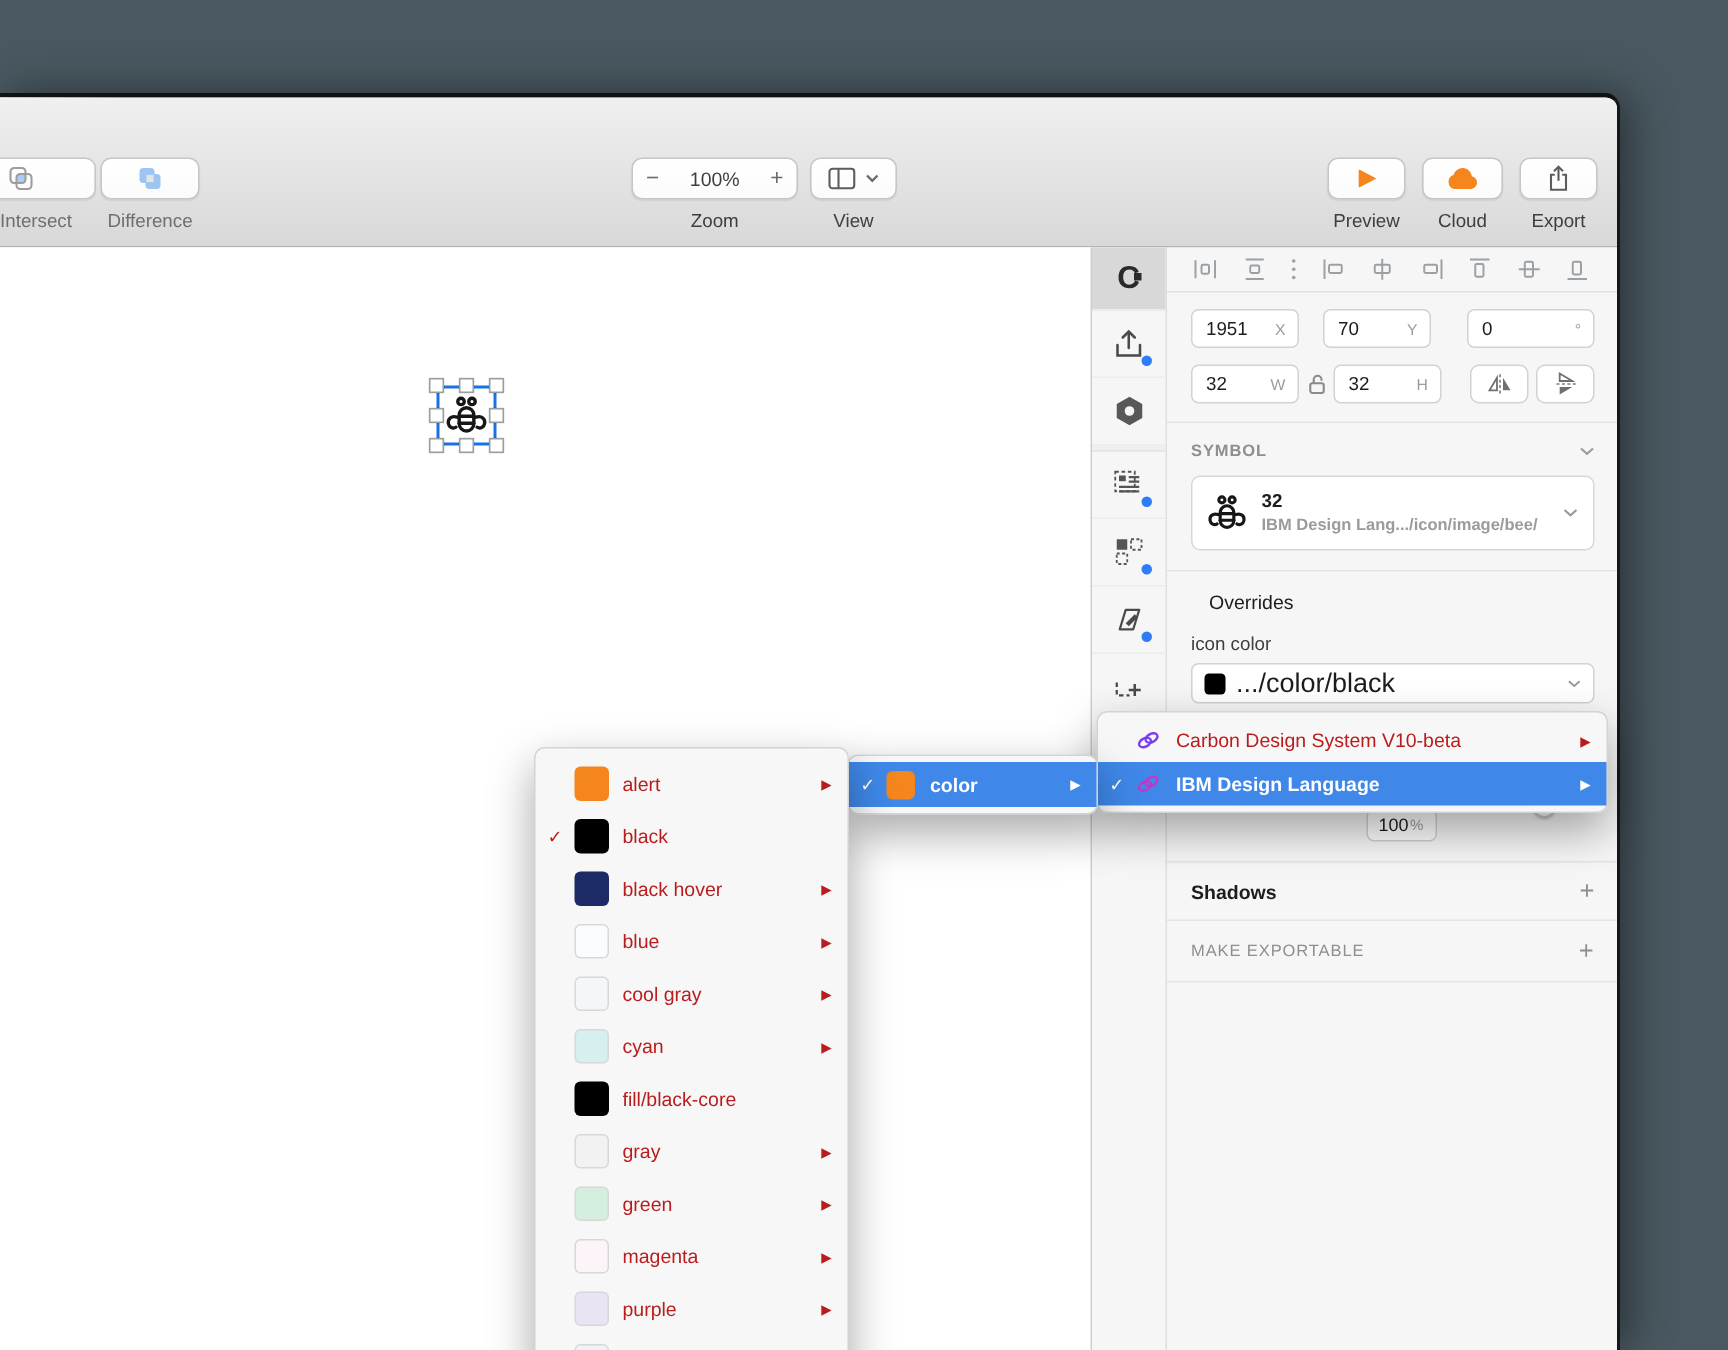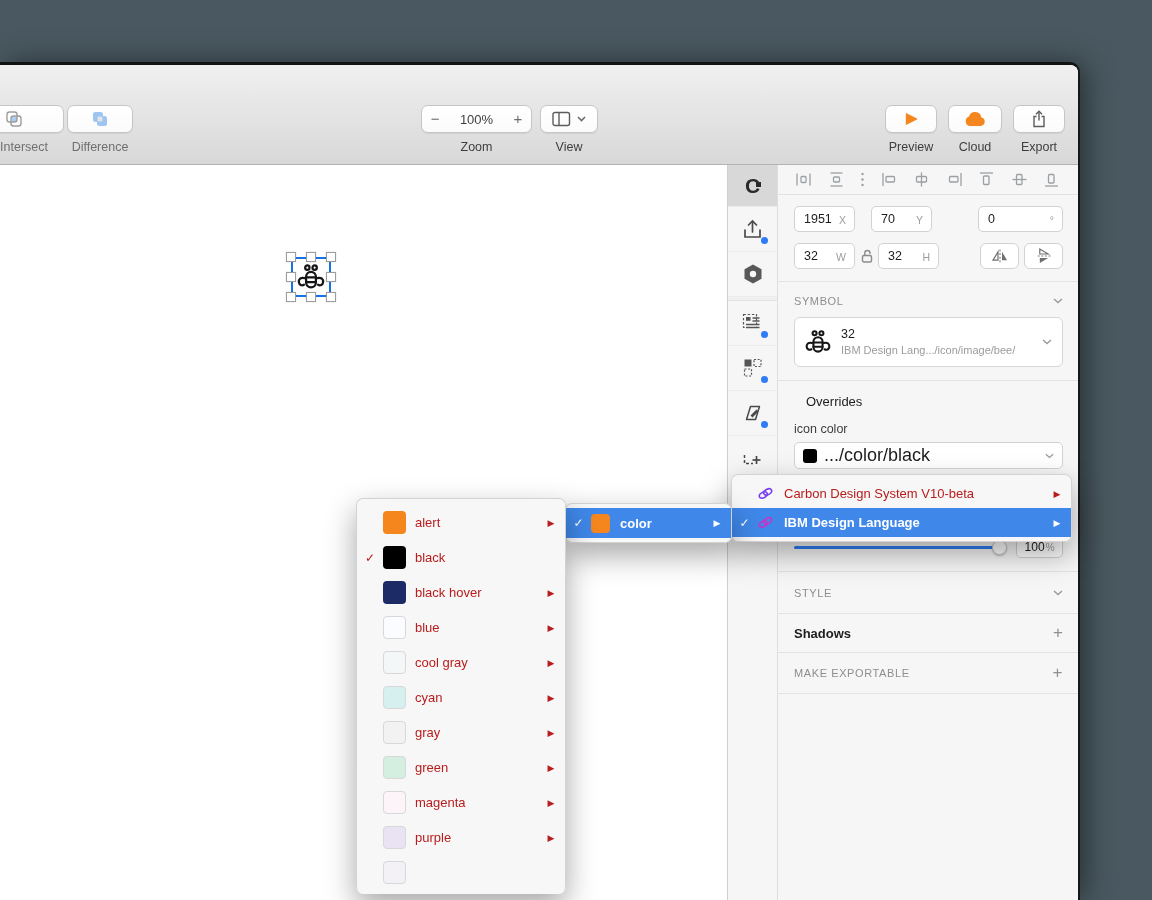--- a/index.html
+++ b/index.html
@@ -68,45 +68,45 @@
   .inspector { width:300px; flex:0 0 300px; background:#f6f6f6; display:flex; flex-direction:column; font-size:12.5px; color:#1d1d1f; }
   .align-row { height:30px; display:flex; align-items:center; justify-content:space-between;
     padding:0 18px 0 17px; border-bottom:1px solid #e2e2e2; }
   .geom { padding:11px 15px 12px 16px; border-bottom:1px solid #e3e3e3; }
   .geom-row { display:flex; align-items:center; }
   .geom-row + .geom-row { margin-top:11px; }
   .field { position:relative; background:#fff; border:1px solid #d2d2d2; border-radius:5px; height:26px; }
   .field input { border:0; outline:0; background:transparent; width:100%; height:100%;
     padding:0 20px 0 9px; font:12.5px "Liberation Sans",sans-serif; color:#1d1d1f; }
   .unit { position:absolute; right:8px; top:7px; color:#9c9c9c; font-size:10.5px; }
-  .fw { width:61px; }
+  .fw { width:72px; }
   .frot { width:85px; margin-left:auto; }
   .lockbox { width:23px; display:flex; justify-content:center; }
   .flipbtn { width:39px; height:26px; background:#fff; border:1px solid #d2d2d2; border-radius:6px;
     display:flex; align-items:center; justify-content:center; }
   .flipbtn + .flipbtn { margin-left:5px; }
 
   .sec-head { display:flex; align-items:center; justify-content:space-between;
     padding:13px 15px 9px 16px; color:#8e8e8e; font-size:11px; letter-spacing:.6px; }
   .symbol-box { margin:1px 15px 13px 16px; height:50px; background:#fff; border:1px solid #d7d7d7;
     border-radius:6px; display:flex; align-items:center; padding:0 10px 0 9px; }
   .symbol-meta { flex:1; margin-left:9px; line-height:1.35; }
   .symbol-name { font-size:12.5px; color:#1d1d1f; }
   .symbol-path { font-size:11px; color:#9b9b9b; }
-  .symbol-sect { border-bottom:1px solid #e3e3e3; }
+  .symbol-sect { border-bottom:1px solid #e3e3e3;font-weight:bold; }
 
   .overrides { padding:13px 15px 13px 16px; border-bottom:1px solid #e3e3e3; }
   .ov-title { font-weight:normal; font-size:13px;margin-left:12px; }
   .ov-label { margin-top:13px; color:#3d3d3d; }
   .dropdown { margin-top:6px; height:27px; background:#fff; border:1px solid #d2d2d2; border-radius:5px;
     display:flex; align-items:center; padding:0 8px; gap:7px; }
   .swatch-sm { width:14px; height:14px; background:#000; border-radius:3px; }
   .dd-val { flex:1; font-size:18px; }
   .opacity-row { margin-top:44px; display:flex; align-items:center; gap:5px; color:#3d3d3d; }
-  .slider-row { margin-top:9px; display:flex; align-items:center; }
+  .slider-row { margin-top:9px; display:flex; align-items:center;flex-direction:column; }
   .track { position:relative; width:212px; height:3px; background:#2f7cf6; border-radius:2px; }
   .knob { position:absolute; right:-2px; top:-6px; width:15px; height:15px; background:#fff;
     border:1px solid #c8c8c8; border-radius:50%; box-shadow:0 1px 2px rgba(0,0,0,.25); }
   .pct-box { margin-left:11px; width:47px; height:22px; background:#fff; border:1px solid #d2d2d2;
     border-radius:5px; display:flex; align-items:center; justify-content:center; font-size:12px; }
   .pct-box .pc { color:#9c9c9c; font-size:10px; margin-left:1px; }
 
   .panel-row { display:flex; align-items:center; justify-content:space-between;
     padding:0 15px 0 16px; border-bottom:1px solid #e3e3e3; }
   .row-style { height:42px; color:#8e8e8e; font-size:11px; letter-spacing:.6px; }
@@ -451,26 +451,20 @@
           <div class="track">
             <div class="knob"></div>
           </div>
           <div class="pct-box">
             <span>100</span>
             <span class="pc">%</span>
           </div>
         </div>
       </div>
 
-      <div class="panel-row row-style">
-        <span>STYLE</span>
-        <svg width="10" height="6" viewBox="0 0 10 6">
-            <polyline points="1,1 5,4.5 9,1" fill="none" stroke="#9a9a9a" stroke-width="1.4"></polyline>
-          </svg>
-      </div>
       <div class="panel-row row-shadows">
         <span>Shadows</span>
         <span class="plus">+</span>
       </div>
       <div class="panel-row row-export">
         <span>MAKE EXPORTABLE</span>
         <span class="plus">+</span>
       </div>
       <div style="flex:1"></div>
     </div>
@@ -545,20 +539,26 @@
       <span class="m-arrow">▶</span>
     </div>
     <div class="menu-row">
       <span class="m-check"></span>
       <span class="c-swatch light" style="background: rgb(213, 240, 238);"></span>
       <span class="m-label">cyan</span>
       <span class="m-arrow">▶</span>
     </div>
     <div class="menu-row">
       <span class="m-check"></span>
+      <span class="c-swatch" style="background: rgb(0, 0, 0);"></span>
+      <span class="m-label">fill/black-core</span>
+      <span class="m-arrow"></span>
+    </div>
+    <div class="menu-row">
+      <span class="m-check"></span>
       <span class="c-swatch light" style="background: rgb(242, 242, 242);"></span>
       <span class="m-label">gray</span>
       <span class="m-arrow">▶</span>
     </div>
     <div class="menu-row">
       <span class="m-check"></span>
       <span class="c-swatch light" style="background: rgb(212, 238, 224);"></span>
       <span class="m-label">green</span>
       <span class="m-arrow">▶</span>
     </div>

